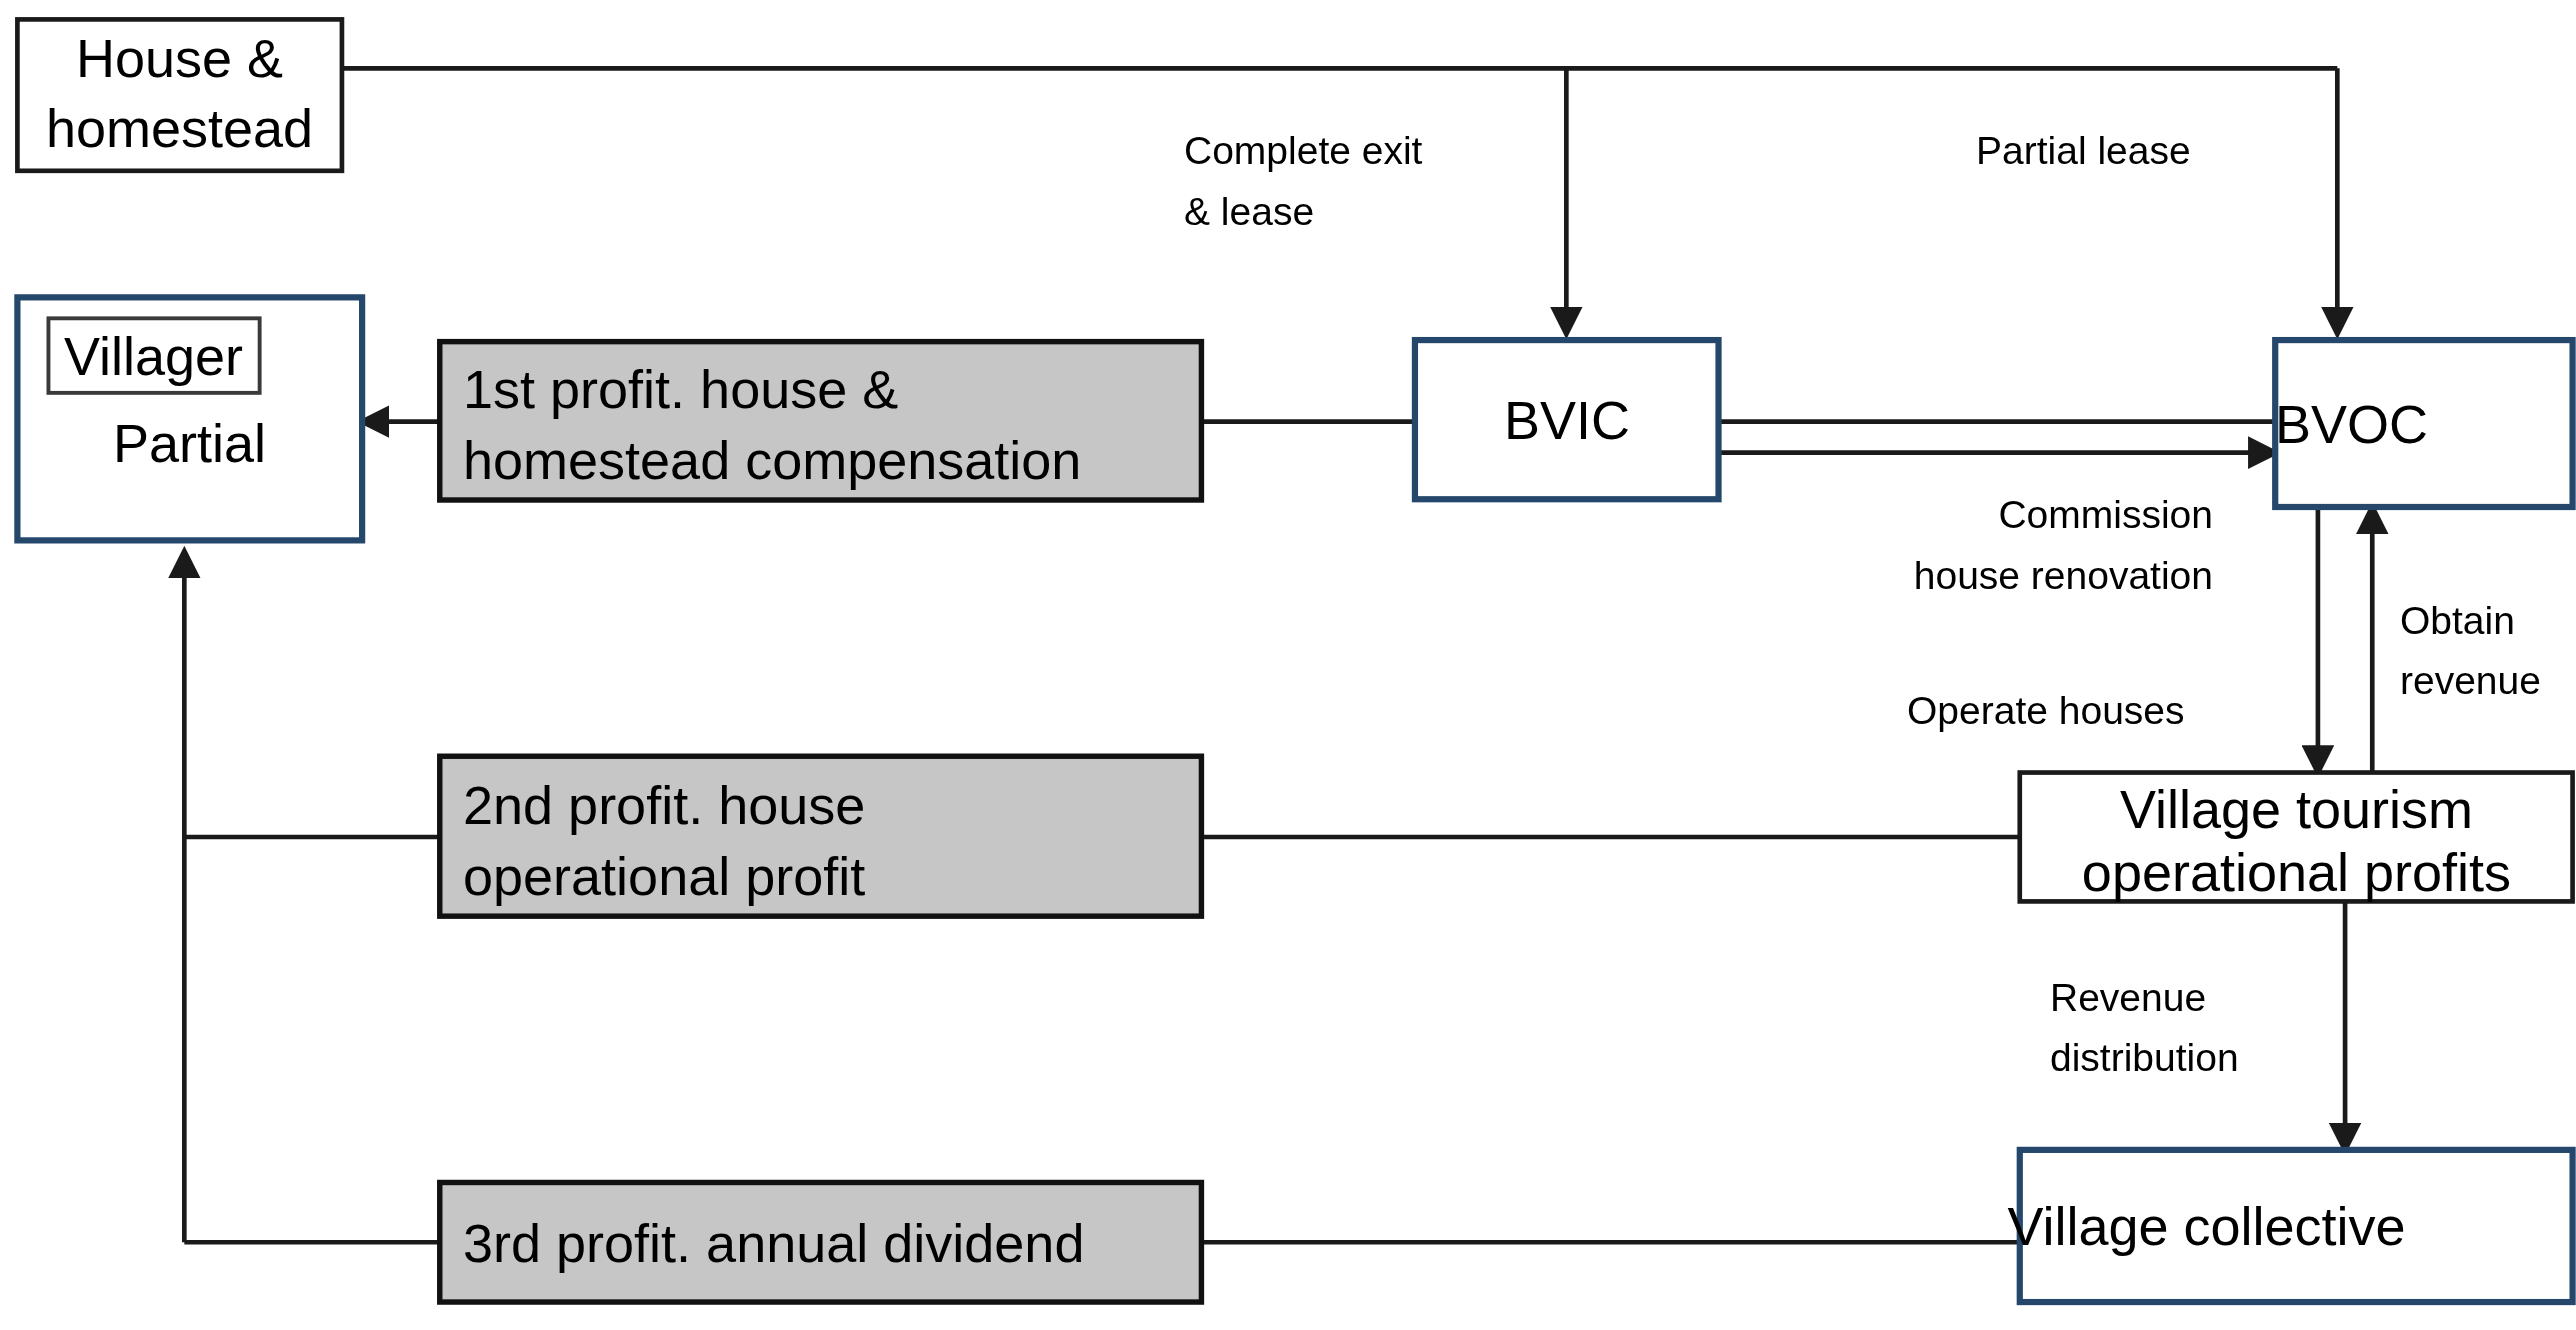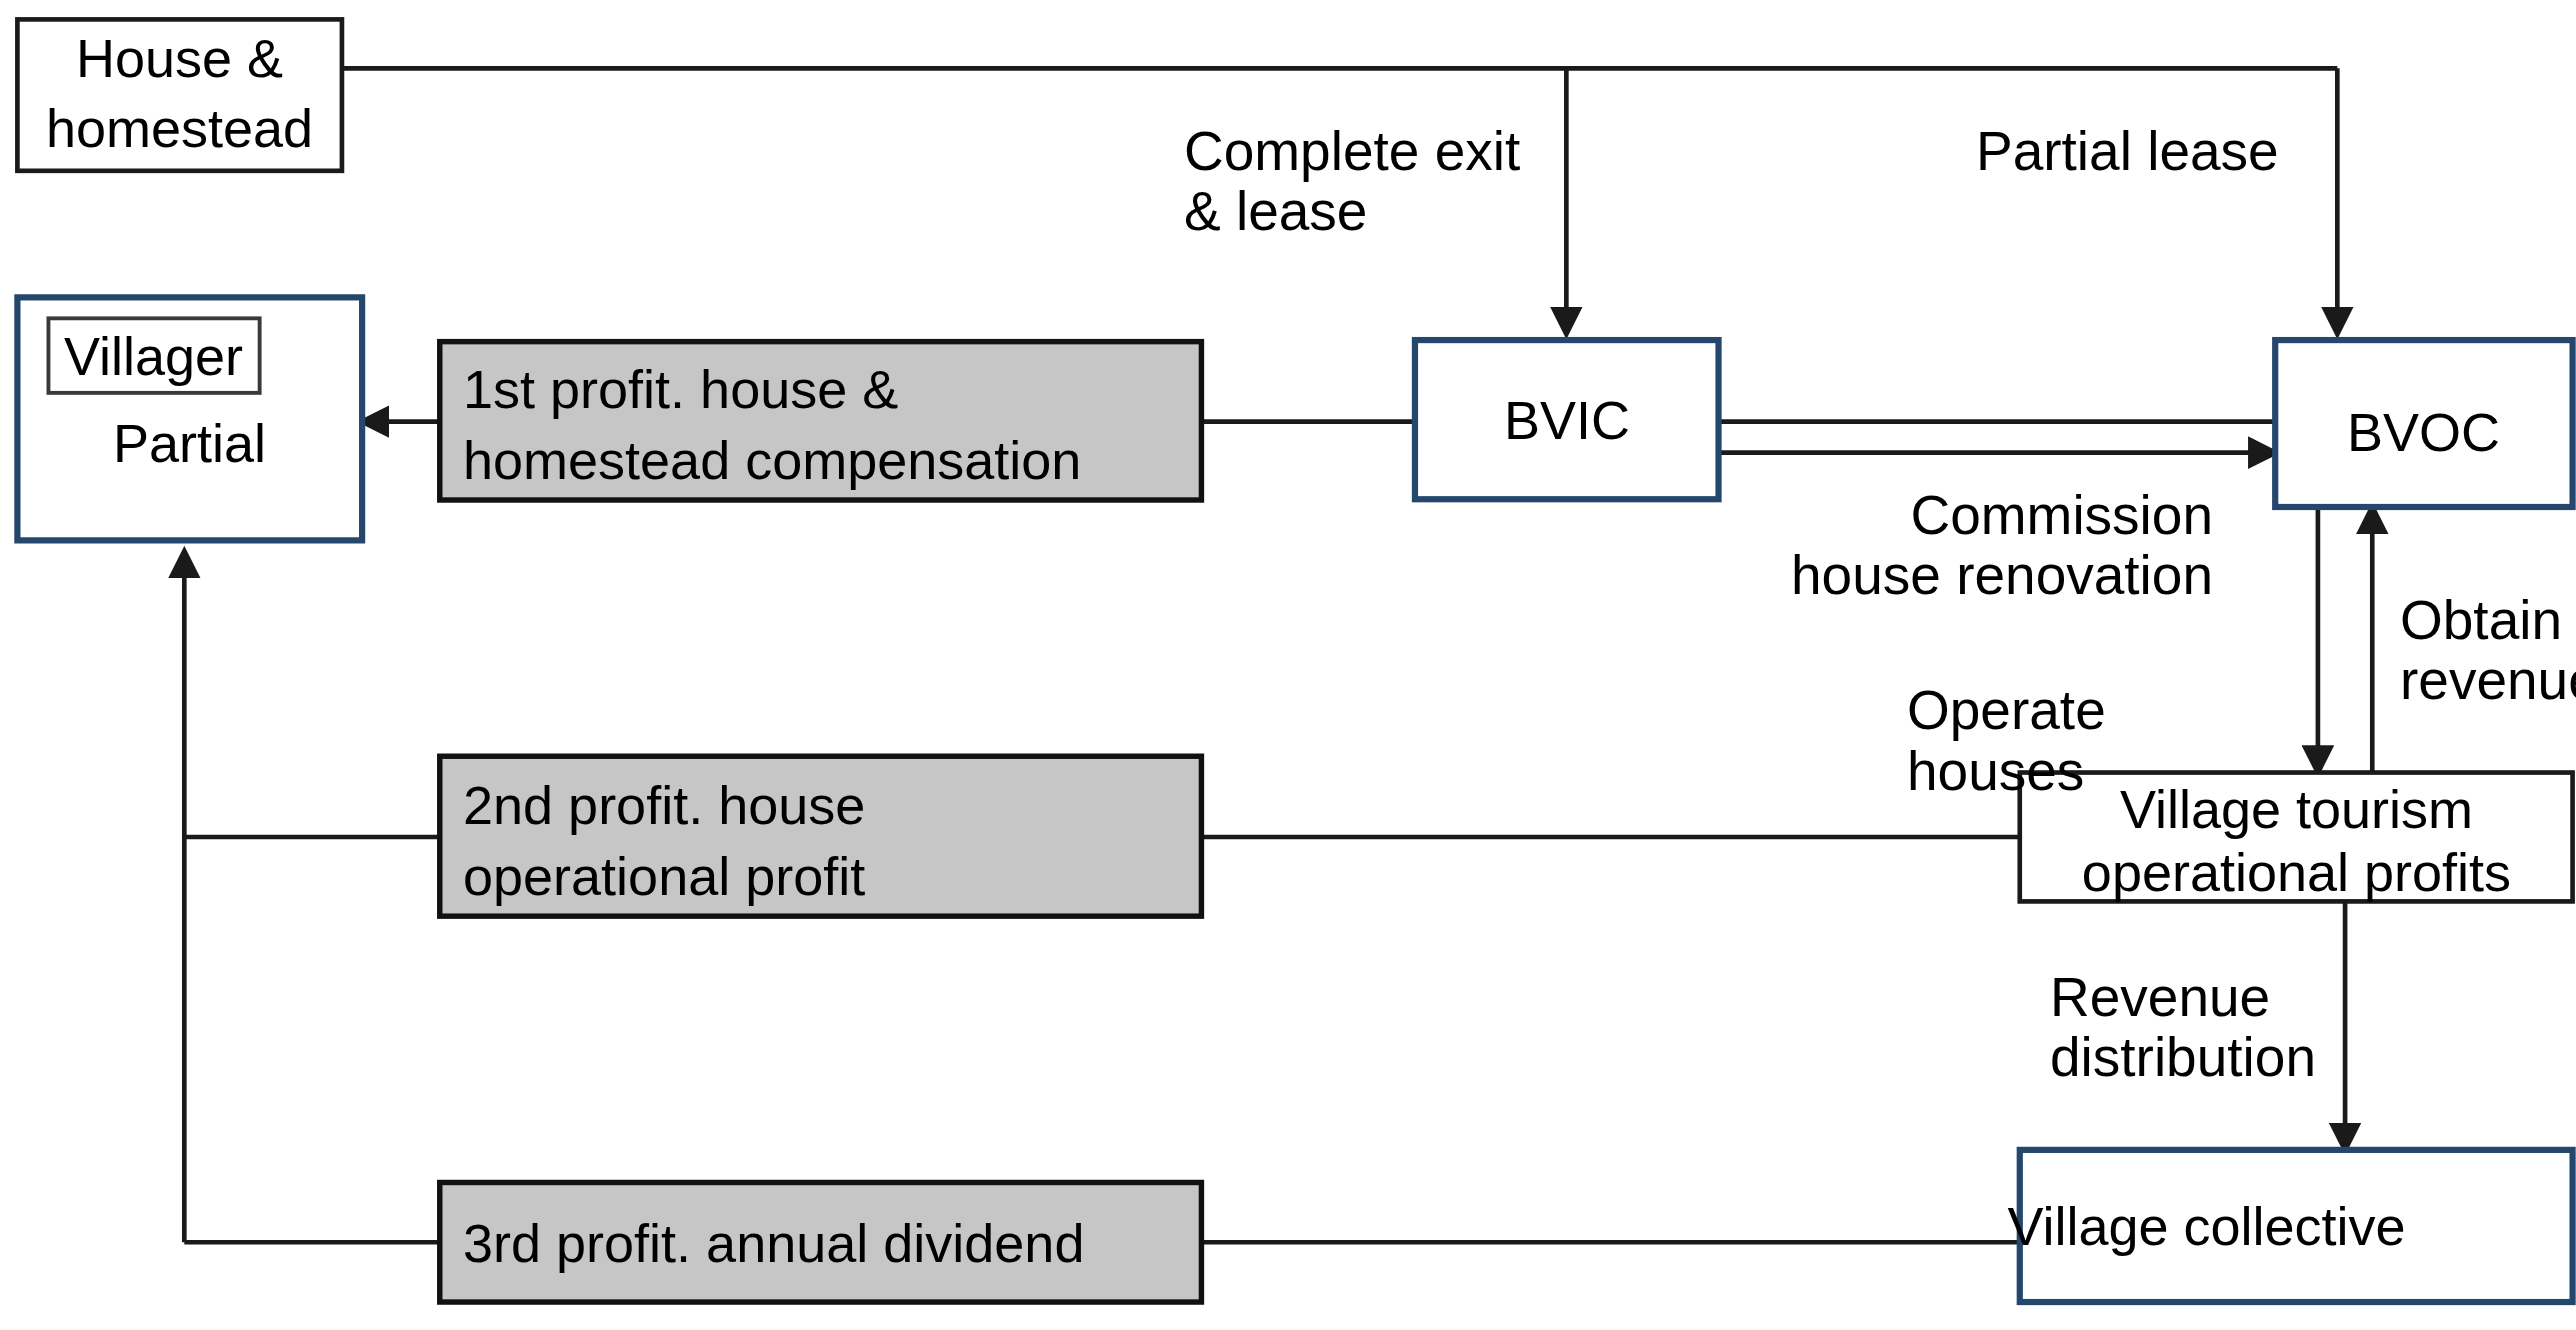--- a/index.html
+++ b/index.html
@@ -22,21 +22,21 @@
     height: 1330px;
   }
   .node-text {
     font-family: "Liberation Sans", sans-serif;
     fill: #111111;
     font-size: 54px;
   }
   .edge-label {
     font-family: "Liberation Sans", sans-serif;
     fill: #111111;
-    font-size: 55px;
+    font-size: 39px;
   }
   .box-white-black {
     fill: #ffffff;
     stroke: #1a1a1a;
     stroke-width: 6;
   }
   .box-white-navy {
     fill: #ffffff;
     stroke: #24476b;
     stroke-width: 8;
@@ -149,22 +149,22 @@
   <div style="position:absolute;left:463px;top:1183px;width:730px;height:120px;
               display:flex;align-items:center;justify-content:flex-start;">
     <span class="node-text">3rd profit. annual dividend</span>
   </div>
 
   <div style="position:absolute;left:1415px;top:340px;width:304px;height:159px;
               display:flex;align-items:center;justify-content:center;">
     <span class="node-text">BVIC</span>
   </div>
 
-  <div style="position:absolute;left:2275px;top:348px;width:297px;height:167px;
-              display:flex;align-items:center;justify-content:center;">
+  <div style="position:absolute;left:2275px;top:340px;width:297px;height:167px;
+              display:flex;align-items:center;">
     <span class="node-text">BVOC</span>
   </div>
 
   <div style="position:absolute;left:2020px;top:777px;width:553px;text-align:center;">
     <div class="node-text" style="line-height:64px;">Village tourism</div>
     <div class="node-text" style="line-height:62px;">operational profits</div>
   </div>
 
   <div style="position:absolute;left:1930px;top:1150px;width:553px;height:152px;
               display:flex;align-items:center;justify-content:center;">

